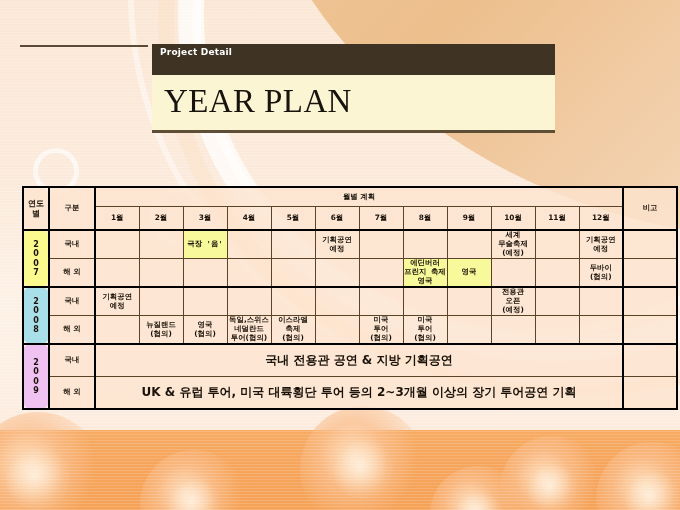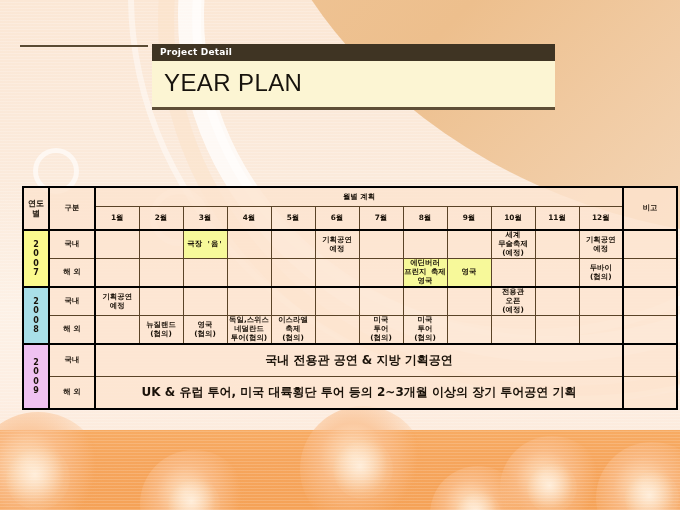--- a/index.html
+++ b/index.html
@@ -33,33 +33,33 @@
   .rose{position:absolute;border-radius:50%;
     background:radial-gradient(circle at 42% 40%,rgba(255,226,196,.95) 0%,rgba(250,190,140,.75) 32%,rgba(246,165,92,.15) 62%,rgba(246,165,92,0) 75%);}
   .rose::after{content:"";position:absolute;left:26%;top:26%;width:48%;height:48%;border-radius:50%;
     background:radial-gradient(circle at 45% 45%,rgba(255,240,222,.9),rgba(248,196,146,.35) 60%,rgba(248,196,146,0) 80%);}
   .band-stripes{position:absolute;inset:0;opacity:.3;
     background:repeating-linear-gradient(0deg,rgba(255,255,255,.5) 0px,rgba(255,255,255,.5) 1px,rgba(255,255,255,0) 1px,rgba(255,255,255,0) 3px);}
   
   .top-rule{position:absolute;left:20px;top:45px;width:128px;height:2px;background:#5a4a33;}
   .title-block{position:absolute;left:152px;top:44px;width:403px;}
   .ribbon{background:#3f3423;color:#ffffff;font-size:9px;font-weight:bold;
-    letter-spacing:.2px;padding:3px 0 3px 8px;line-height:11px;}
+    letter-spacing:.2px;padding:3px 0 17px 8px;line-height:11px;}
   .title-body{background:#fcf5d3;border-bottom:3px solid #5e4e36;padding:8px 0 10px 12px;}
-  .title-body span{font-family:Liberation Sans, sans-serif;font-size:24px;color:#17130d;letter-spacing:.4px;}
+  .title-body span{font-family:Liberation Serif, serif;font-size:33px;color:#17130d;letter-spacing:.4px;}
   
   #plan{position:absolute;left:22px;top:186px;width:636px;border-collapse:collapse;
     table-layout:fixed;font-size:7.4px;color:#1a1209;}
   #plan td,#plan th{border:1px solid #5a4327;text-align:center;vertical-align:middle;
     background:rgba(253,228,206,.80);line-height:1.18;padding:0;font-weight:bold;}
   .thick-l{border-left:2px solid #000 !important;}
   .thick-r{border-right:2px solid #000 !important;}
   .thick-t{border-top:2px solid #000 !important;}
   .thick-b{border-bottom:2px solid #000 !important;}
-  .yr{width:26px;font-size:8px;letter-spacing:0;line-height:1.45;}
+  .yr{width:26px;font-size:8px;letter-spacing:0;line-height:1.45;border-radius:8px;}
   .yr span{display:block;}
   .y2007{background:#fbfa8e !important;}
   .y2008{background:#a9dfe8 !important;}
   .y2009{background:#f0c2f2 !important;}
   .gubun{width:46px;}
   .bigo{width:54px;}
   .hl{background:#f7f99a !important;font-family:Liberation Mono, monospace;}
   .hdr-mon{height:22px;}
   .hdr-plan{height:18px;}
   .rowcell{height:27px;}

